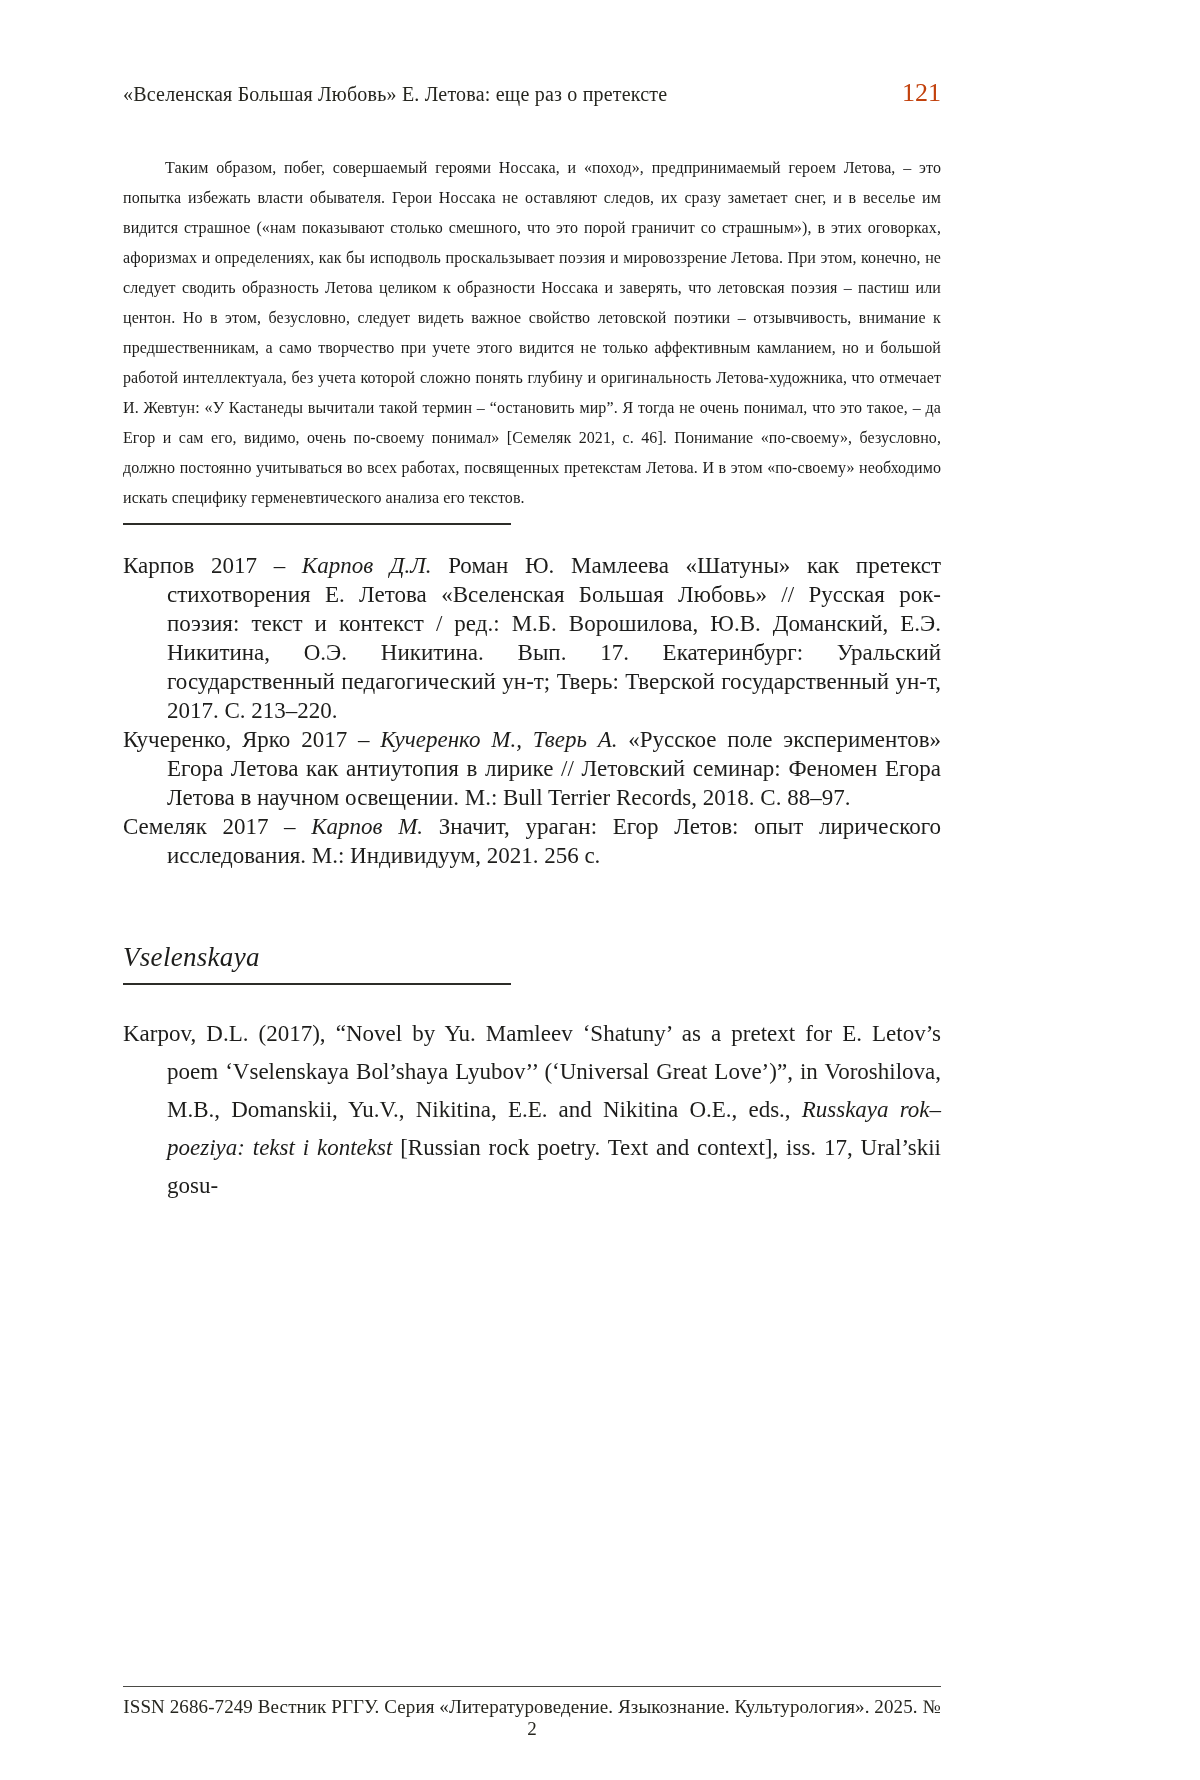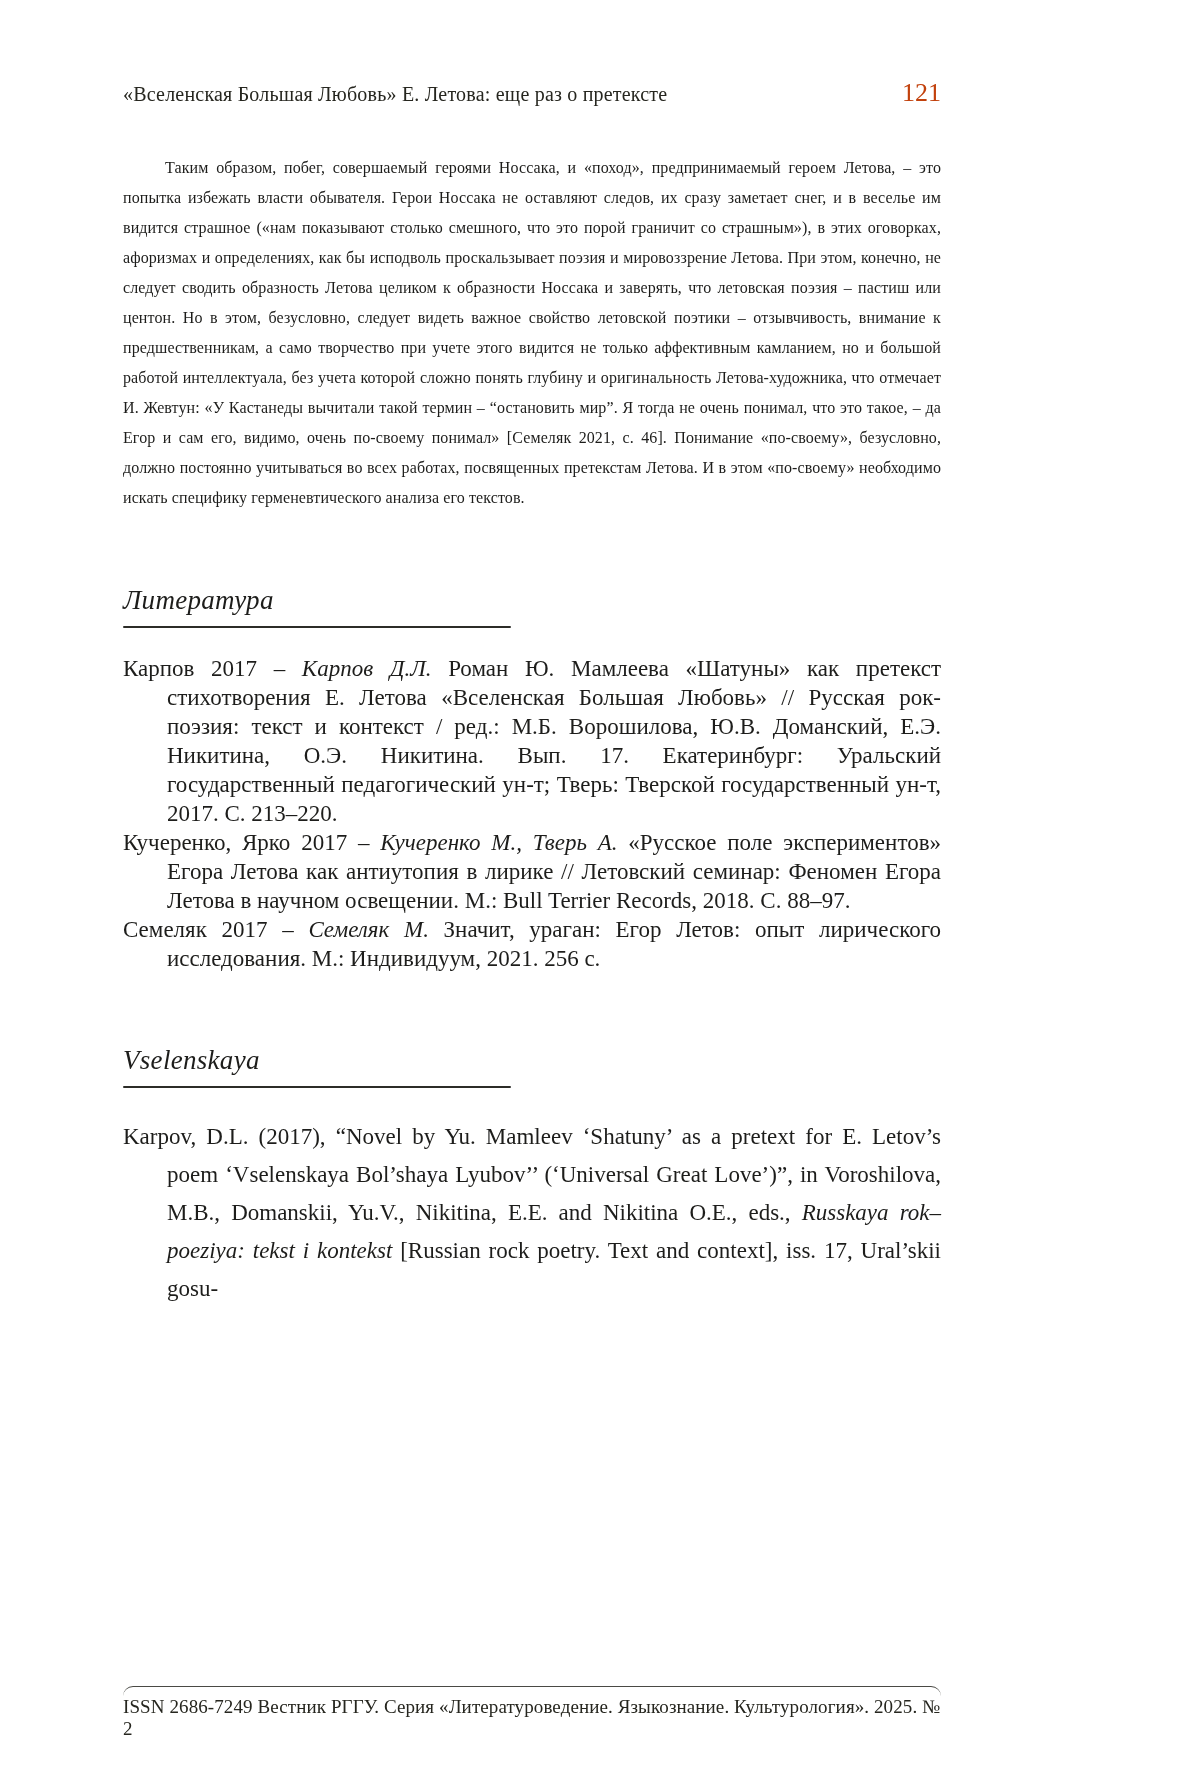--- a/index.html
+++ b/index.html
@@ -1,15 +1,15 @@
 <!DOCTYPE html>
 <html lang="ru"><head>
 <meta charset="utf-8">
 <style>
-  * { margin: 0; padding: 0; box-sizing: border-box; border-radius: 10px; }
+  * { margin: 0; padding: 0; box-sizing: border-box; }
   html, body { background: #ffffff; }
   body {
     width: 1200px; height: 1780px;
     font-family: "Liberation Serif", "DejaVu Serif", serif;
     color: #1d1d1b;
   }
   .page {
     position: relative;
     width: 1200px; height: 1780px;
     background: #ffffff;
@@ -60,45 +60,45 @@
   }
   .ref-list-en { margin-top: 30px; }
   .ref-list-en .ref-entry { line-height: 38px; }
   .it { font-style: italic; }
   .page-footer {
     position: absolute;
     left: 123px; top: 1686px;
     width: 818px;
     border-top: 1px solid #4a4a45;
     padding-top: 9px;
+    text-align: center;
     font-size: 19px;
     color: #26261f;
     letter-spacing: 0.1px;
   }
 </style>
 </head>
 <body>
 
 <div class="page">
   <div class="content">
 
     <header class="page-header">
       <span class="running-title">«Вселенская Большая Любовь» Е. Летова: еще раз о претексте</span>
       <span class="page-number">121</span>
     </header>
 
     <p class="body-par" lang="ru">Таким образом, побег, совершаемый героями Носсака, и «поход», предпринимаемый героем Летова, – это попытка избежать власти обывателя. Герои Носсака не оставляют следов, их сразу заметает снег, и в веселье им видится страшное («нам показывают столько смешного, что это порой граничит со страшным»), в этих оговорках, афоризмах и определениях, как бы исподволь проскальзывает поэзия и мировоззрение Летова. При этом, конечно, не следует сводить образность Летова целиком к образности Носсака и заверять, что летовская поэзия – пастиш или центон. Но в этом, безусловно, следует видеть важное свойство летовской поэтики – отзывчивость, внимание к предшественникам, а само творчество при учете этого видится не только аффективным камланием, но и большой работой интеллектуала, без учета которой сложно понять глубину и оригинальность Летова-художника, что отмечает И. Жевтун: «У Кастанеды вычитали такой термин – “остановить мир”. Я тогда не очень понимал, что это такое, – да Егор и сам его, видимо, очень по-своему понимал» [Семеляк 2021, с. 46]. Понимание «по-своему», безусловно, должно постоянно учитываться во всех работах, посвященных претекстам Летова. И в этом «по-своему» необходимо искать специфику герменевтического анализа его текстов.</p>
 
     <section>
-      <h2 class="section-heading">Литература</h2>
       <div class="heading-rule"></div>
       <div class="ref-list" lang="ru">
           <p class="ref-entry"><span>Карпов 2017 – </span><span class="it">Карпов Д.Л.</span><span> Роман Ю. Мамлеева «Шатуны» как претекст стихотворения Е. Летова «Вселенская Большая Любовь» // Русская рок-поэзия: текст и контекст / ред.: М.Б. Ворошилова, Ю.В. Доманский, Е.Э. Никитина, О.Э. Никитина. Вып. 17. Екатеринбург: Уральский государственный педагогический ун-т; Тверь: Тверской государственный ун-т, 2017. С. 213–220.</span></p>
           <p class="ref-entry"><span>Кучеренко, Ярко 2017 – </span><span class="it">Кучеренко М., Тверь А.</span><span> «Русское поле экспериментов» Егора Летова как антиутопия в лирике // Летовский семинар: Феномен Егора Летова в научном освещении. М.: Bull Terrier Records, 2018. С. 88–97.</span></p>
-          <p class="ref-entry"><span>Семеляк 2017 – </span><span class="it">Семеляк М.</span><span> Значит, ураган: Егор Летов: опыт лирического исследования. М.: Индивидуум, 2021. 256 с.</span></p>
+          <p class="ref-entry"><span>Семеляк 2017 – </span><span class="it">Карпов М.</span><span> Значит, ураган: Егор Летов: опыт лирического исследования. М.: Индивидуум, 2021. 256 с.</span></p>
         </div>
     </section>
 
     <section>
       <h2 class="section-heading">Vselenskaya</h2>
       <div class="heading-rule"></div>
       <div class="ref-list ref-list-en" lang="en">
           <p class="ref-entry"><span>Karpov, D.L. (2017), “Novel by Yu. Mamleev ‘Shatuny’ as a pretext for E. Letov’s poem ‘Vselenskaya Bol’shaya Lyubov’’ (‘Universal Great Love’)”, in Voroshilova, M.B., Domanskii, Yu.V., Nikitina, E.E. and Nikitina O.E., eds., </span><span class="it">Russkaya rok–poeziya: tekst i kontekst</span><span> [Russian rock poetry. Text and context], iss. 17, Ural’skii gosu-</span></p>
         </div>
     </section>

